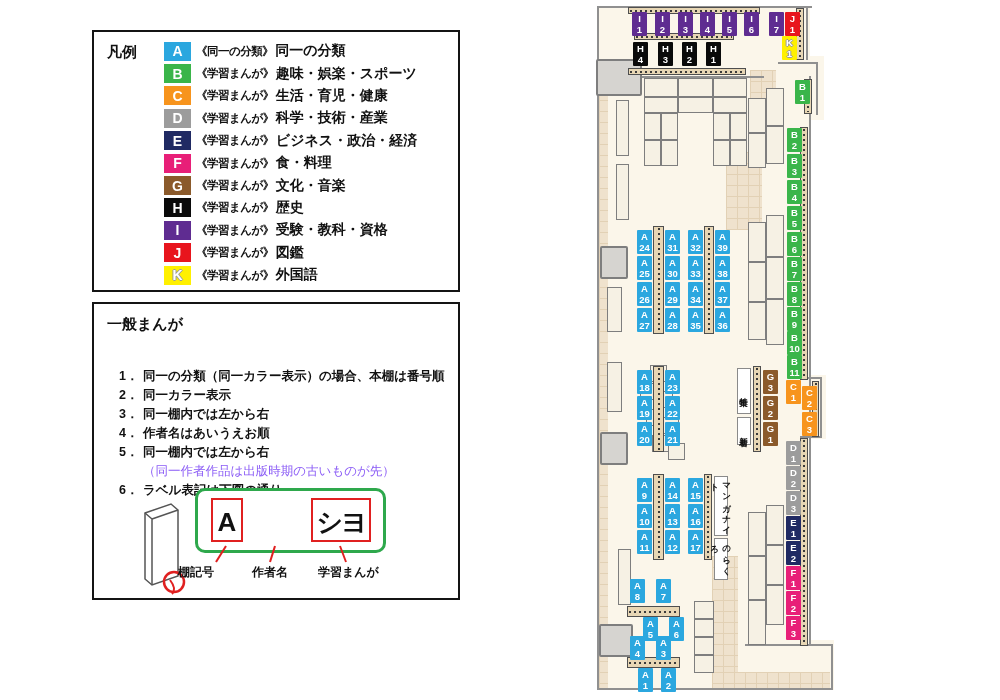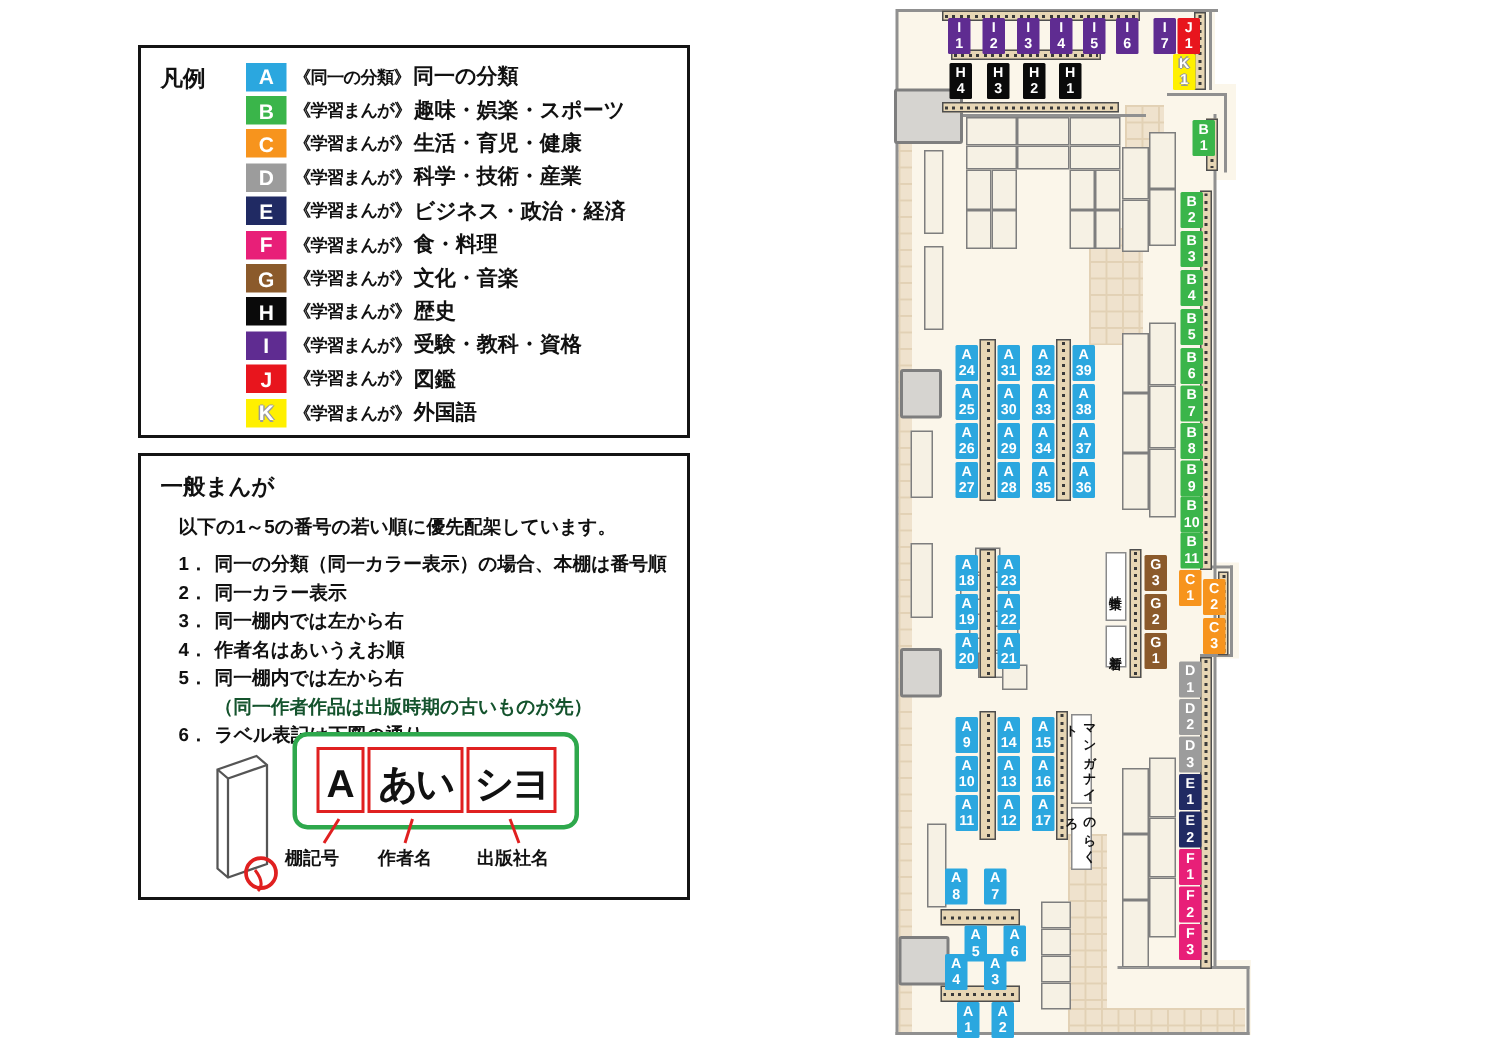--- a/index.html
+++ b/index.html
@@ -16,32 +16,32 @@
          color:#fff;font-weight:bold;font-size:14px;flex:0 0 auto;}
   .badge-K{text-shadow:-1px 0 #9b9b9b,1px 0 #9b9b9b,0 -1px #9b9b9b,0 1px #9b9b9b;}
   .legend-prefix{font-size:11.5px;font-weight:bold;margin-left:5px;letter-spacing:-0.5px;white-space:nowrap;color:#111;}
   .legend-label{font-size:14px;font-weight:bold;margin-left:2px;white-space:nowrap;color:#111;}
 
   #principles-panel{left:92px;top:302px;width:368px;height:298px;}
   #principles-intro{position:absolute;left:25px;top:39px;font-size:12.5px;font-weight:bold;white-space:nowrap;color:#111;}
   #rules-list{position:absolute;left:25px;top:63px;}
   .rule{display:flex;font-size:12.5px;font-weight:bold;line-height:19px;white-space:nowrap;color:#111;}
   .rule-num{width:24px;flex:0 0 auto;}
-  .rule-note{margin-left:24px;font-size:12.5px;font-weight:bold;line-height:19px;white-space:nowrap;color:#14532d;}
+  .rule-note{margin-left:24px;font-size:12.5px;font-weight:normal;line-height:19px;white-space:nowrap;color:#8b5cf6;}
 
   
   #label-diagram{position:absolute;left:0;top:178px;width:368px;height:118px;}
   #green-box{position:absolute;left:101px;top:6px;width:185px;height:59px;border:3px solid #2EA84C;border-radius:10px;background:#fff;box-sizing:content-box;}
   .ex-box{position:absolute;top:7px;height:44px;border:2px solid #E02020;font-size:26px;font-weight:600;
           text-align:center;line-height:44px;background:#fff;color:#111;box-sizing:border-box;}
   #ex-shelf{left:13px;width:32px;}
   #ex-author{left:47px;width:64px;letter-spacing:-2px;}
   #ex-pub{left:113px;width:60px;letter-spacing:-2px;}
   .dcaption{position:absolute;top:82px;font-size:12px;font-weight:bold;color:#111;white-space:nowrap;}
-  #cap-shelf{left:96px;} #cap-author{left:158px;} #cap-pub{left:224px;}
+  #cap-shelf{left:84px;} #cap-author{left:158px;} #cap-pub{left:224px;}
   #leader-lines,#book-icon{position:absolute;}
   #leader-lines{left:0;top:0;}
   #book-icon{left:36px;top:14px;}
 
   
   #map{position:absolute;left:0;top:0;width:1000px;height:700px;}
   #map-structure div{position:absolute;box-sizing:border-box;}
   .floor{background:#FBF6EA;}
   .walk{background-color:#EFE2CD;
         background-image:linear-gradient(#E2D1B5 1px,transparent 1px),linear-gradient(90deg,#E2D1B5 1px,transparent 1px);
@@ -122,21 +122,20 @@
         <div class="legend-row">
           <span class="badge badge-K" style="background: rgb(255, 240, 0);">K</span>
           <span class="legend-prefix">《学習まんが》</span>
           <span class="legend-label">外国語</span>
         </div>
       </div>
   </section>
 
   <section class="panel" id="principles-panel">
     <div class="panel-title">一般まんが</div>
-    <div id="principles-intro">以下の1～5の番号の若い順に優先配架しています。</div>
     <div id="rules-list">
         <div class="rule">
           <span class="rule-num">1．</span>
           <span>同一の分類（同一カラー表示）の場合、本棚は番号順</span>
         </div>
         <div class="rule">
           <span class="rule-num">2．</span>
           <span>同一カラー表示</span>
         </div>
         <div class="rule">
@@ -161,31 +160,30 @@
     <div id="label-diagram">
       <svg id="book-icon" width="60" height="100" viewBox="0 0 60 100">
         <path d="M15 17 L41 8 L48 14 L48 80 L22 89 L15 83 Z" fill="#fff" stroke="#555" stroke-width="1.5"></path>
         <path d="M15 17 L22 23 L22 89" fill="none" stroke="#555" stroke-width="1.5"></path>
         <path d="M22 23 L48 14" fill="none" stroke="#555" stroke-width="1.5"></path>
         <path d="M40 84 Q47 93 42 98" fill="none" stroke="#E02020" stroke-width="2"></path>
         <circle cx="44" cy="86" r="10" fill="none" stroke="#E02020" stroke-width="2.5"></circle>
       </svg>
       <div id="green-box">
         <div class="ex-box" id="ex-shelf">A</div>
-        <div class="ex-box" id="ex-author">あい</div>
         <div class="ex-box" id="ex-pub">シヨ</div>
       </div>
       <svg id="leader-lines" width="368" height="118" viewBox="0 0 368 118">
         <line x1="132" y1="64" x2="122" y2="80" stroke="#E02020" stroke-width="2"></line>
         <line x1="181" y1="64" x2="176" y2="80" stroke="#E02020" stroke-width="2"></line>
         <line x1="246" y1="64" x2="252" y2="80" stroke="#E02020" stroke-width="2"></line>
       </svg>
       <span class="dcaption" id="cap-shelf">棚記号</span>
       <span class="dcaption" id="cap-author">作者名</span>
-      <span class="dcaption" id="cap-pub">出版社名</span>
+      <span class="dcaption" id="cap-pub">学習まんが</span>
     </div>
   </section>
 
   <div id="map">
     <div id="map-structure">
         <div class="floor" style="left: 598px; top: 6px; width: 212px; height: 684px;"></div>
         <div class="floor" style="left: 810px; top: 56px; width: 14px; height: 64px;"></div>
         <div class="floor" style="left: 810px; top: 375px; width: 16px; height: 64px;"></div>
         <div class="floor" style="left: 808px; top: 640px; width: 26px; height: 50px;"></div>
         <div class="walk" style="left: 599px; top: 78px; width: 9px; height: 610px;"></div>

